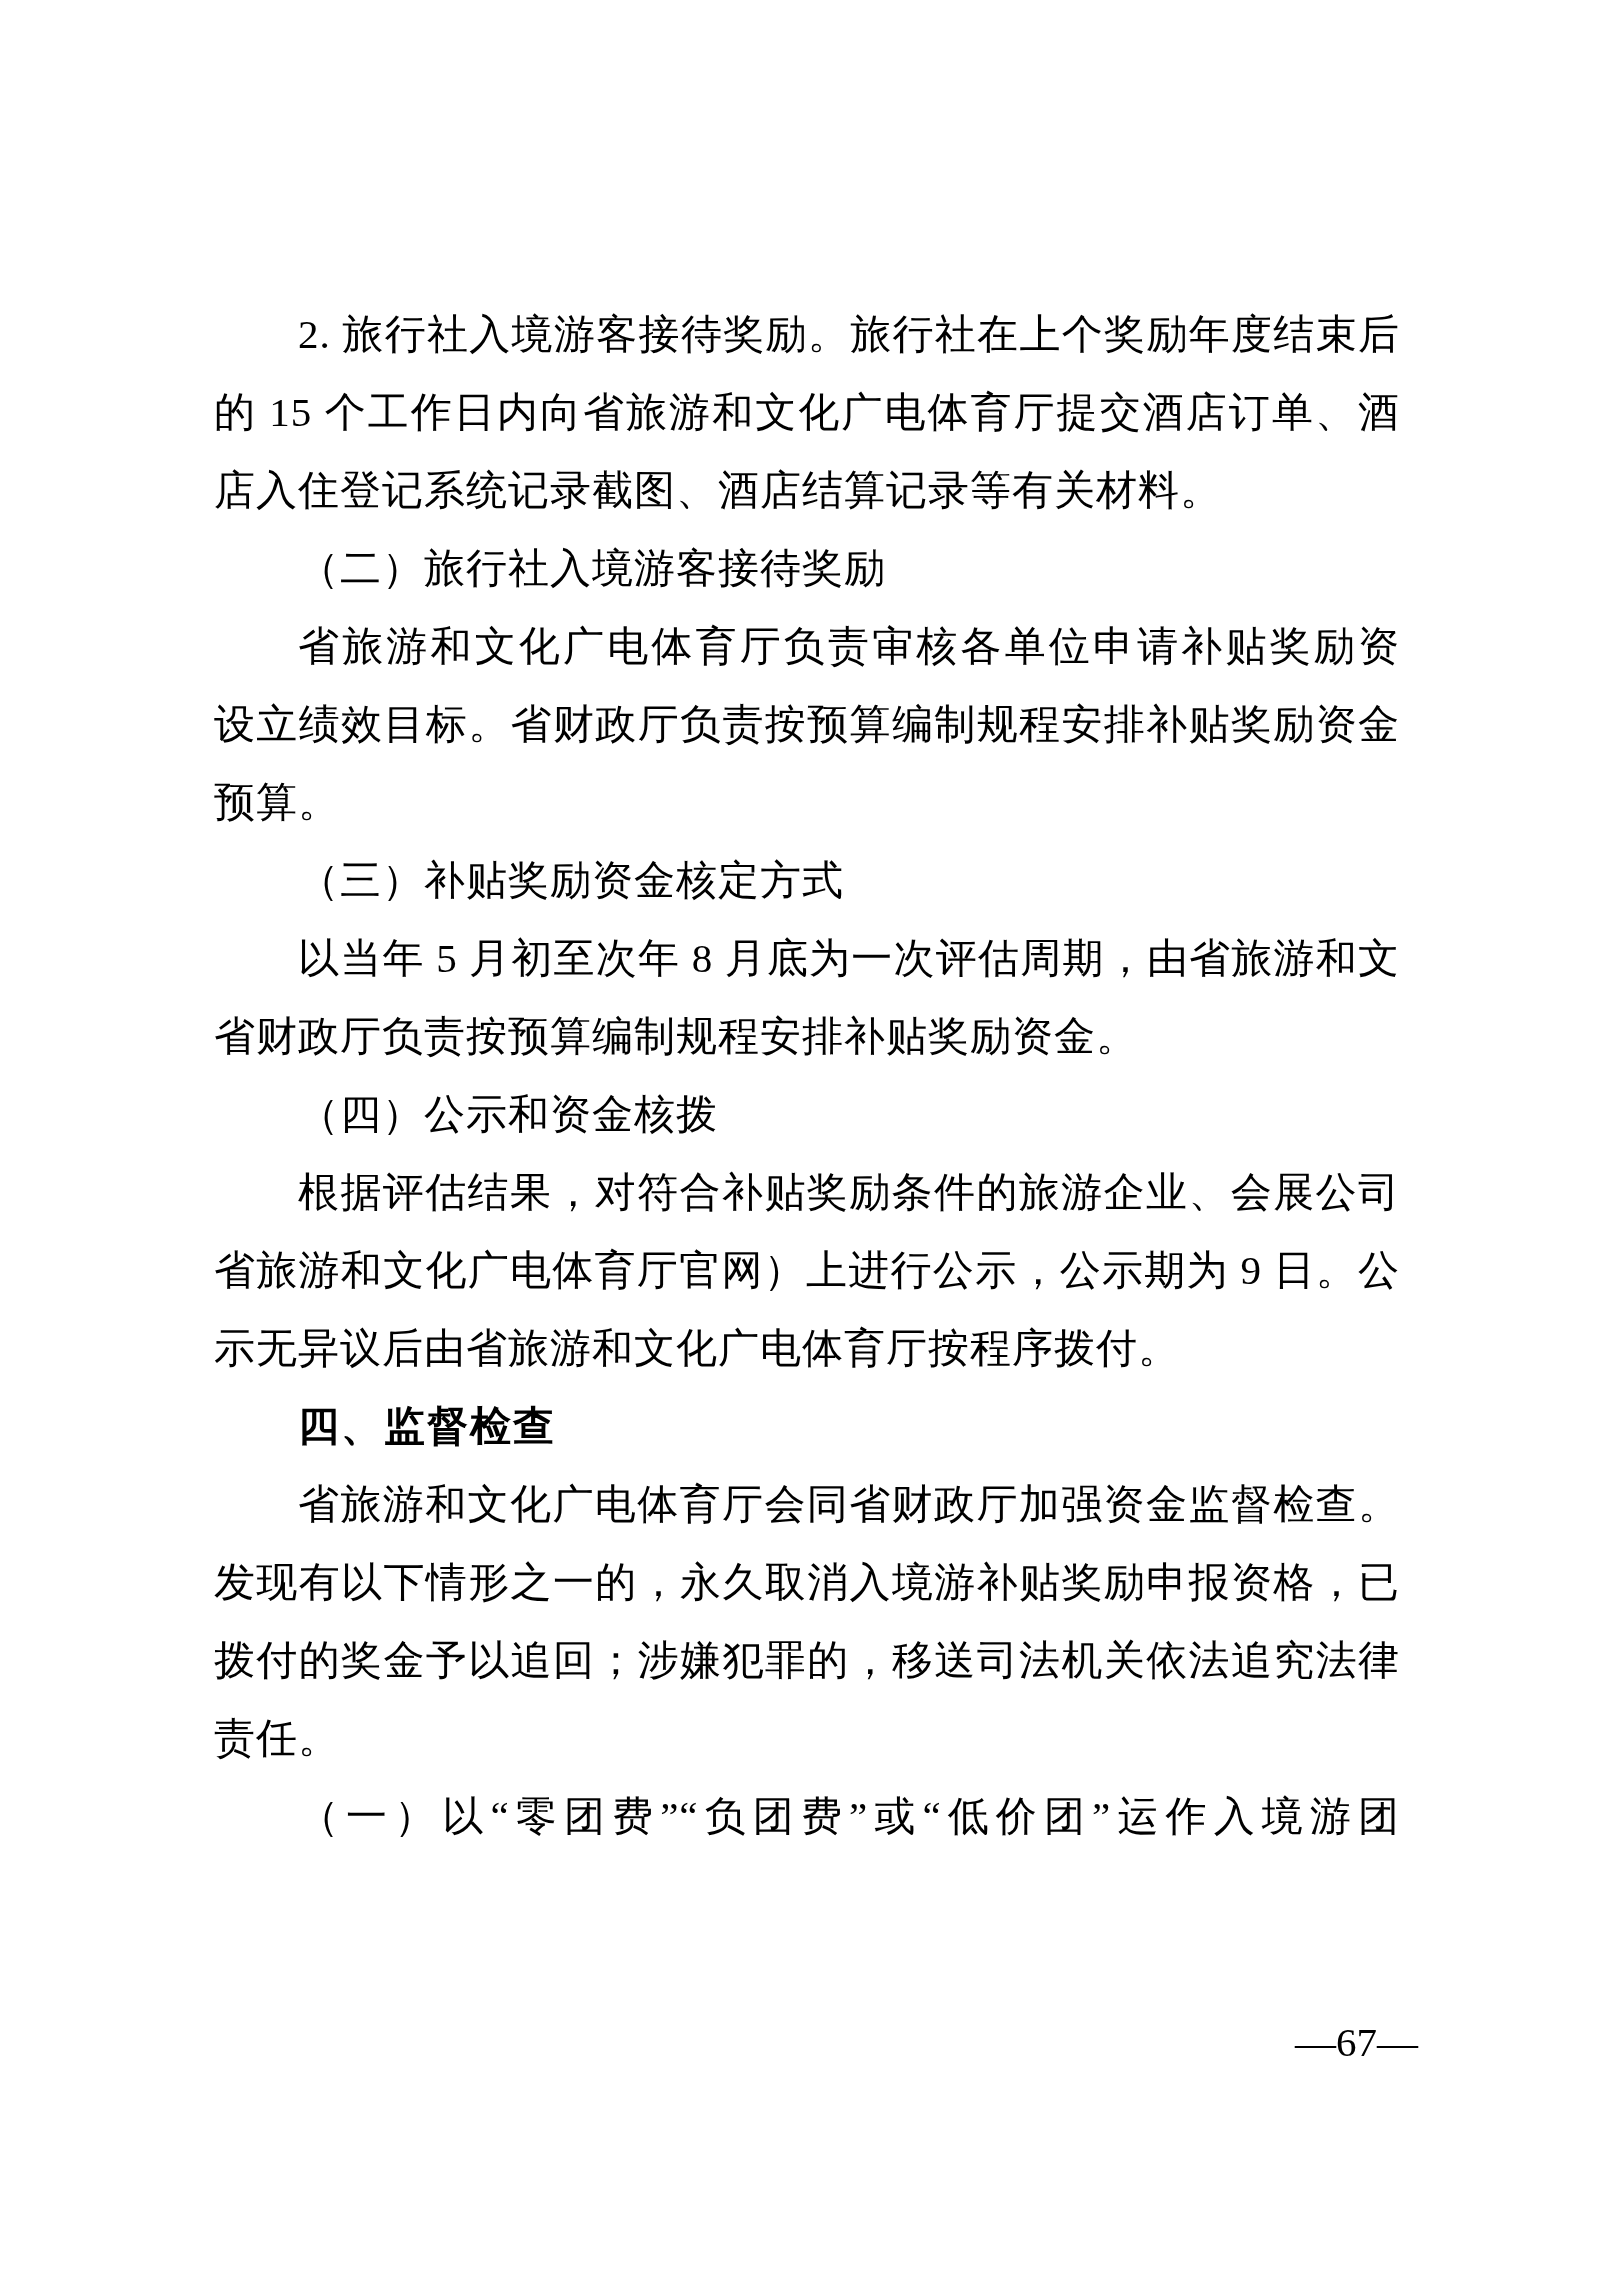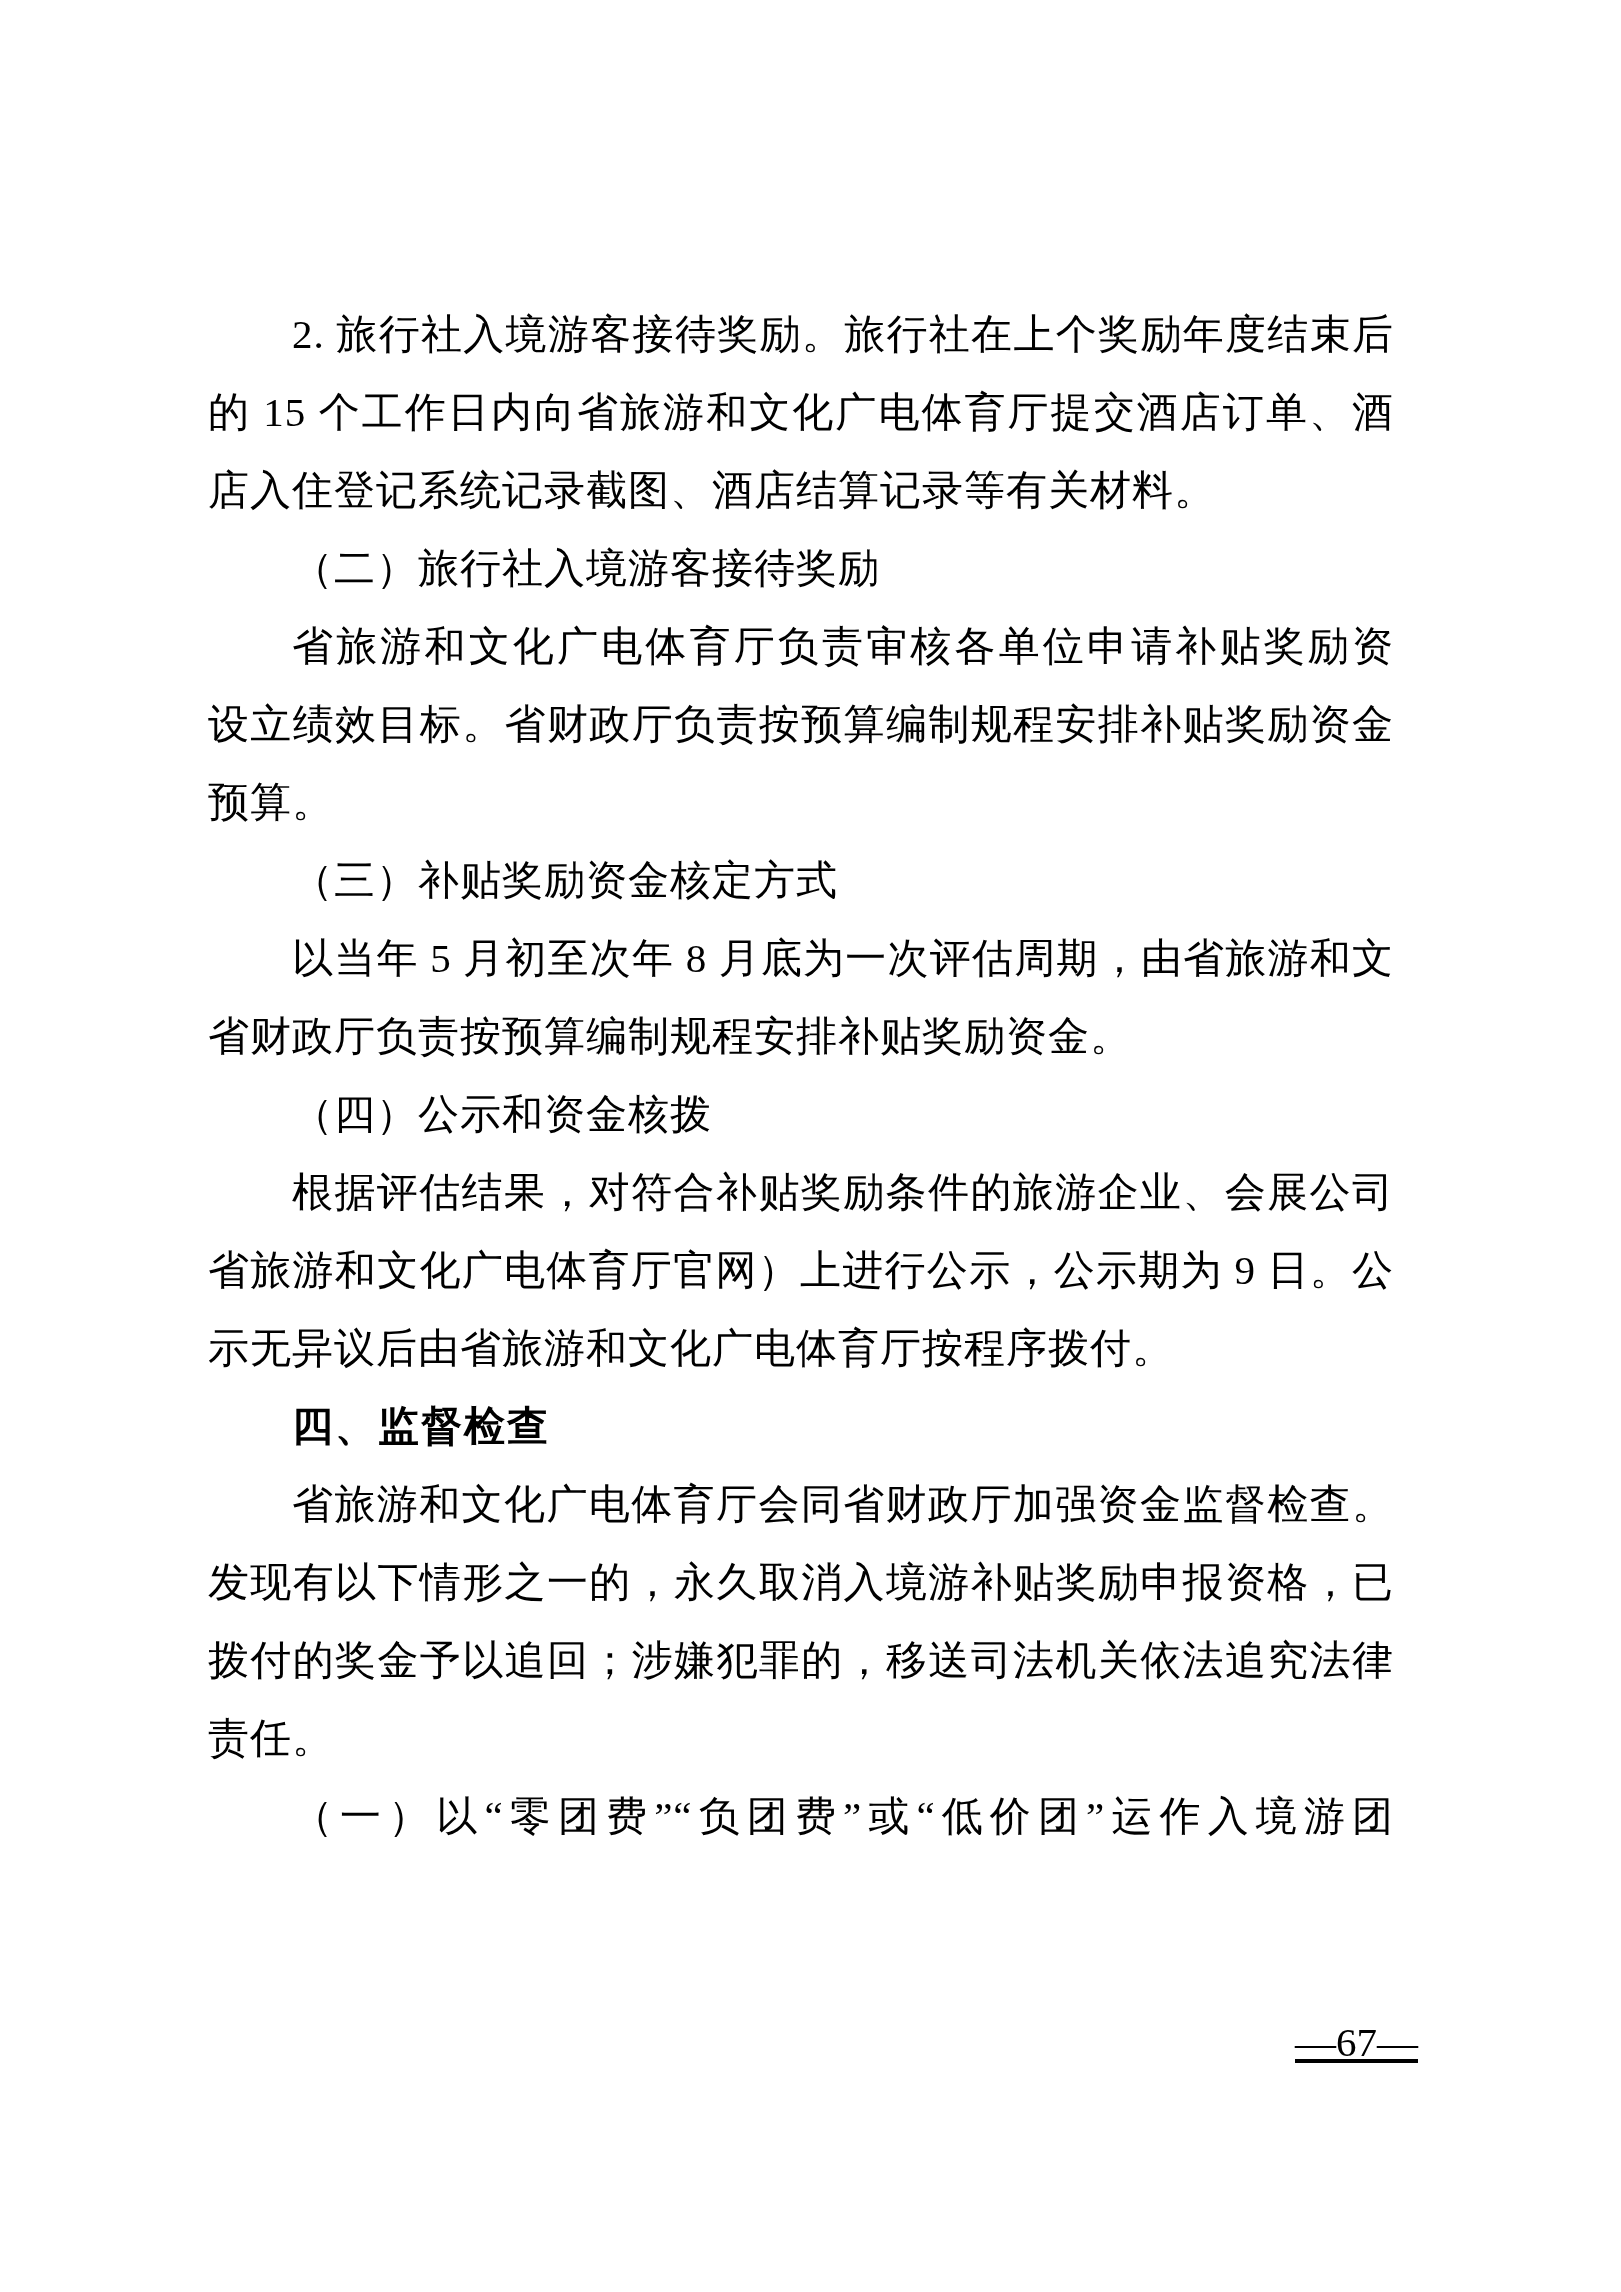--- a/index.html
+++ b/index.html
@@ -11,21 +11,21 @@
     position: relative;
     width: 1621px;
     height: 2293px;
     background: #ffffff;
     color: #000000;
     font-family: "Liberation Serif", "DejaVu Serif", serif;
     overflow: hidden;
   }
   .content {
     position: absolute;
-    left: 208px;
+    left: 214px;
     top: 295px;
     width: 1186px;
   }
   .line {
     font-size: 41px;
     line-height: 78px;
     height: 78px;
     letter-spacing: 1px;
     text-align: left;
     white-space: normal;
@@ -43,21 +43,20 @@
     letter-spacing: 2px;
   }
   .page-number {
     position: absolute;
     top: 2017px;
     right: 203px;
     font-size: 41px;
     line-height: 51px;
     font-family: "Liberation Serif", "DejaVu Serif", serif;
     color: #000000;
-    text-decoration: underline;
   }
 </style>
 </head>
 <body>
 
 <div class="page">
   <main class="content" id="doc-body">
       <div class="line indent fill">2. 旅行社入境游客接待奖励。旅行社在上个奖励年度结束后</div>
       <div class="line fill">的 15 个工作日内向省旅游和文化广电体育厅提交酒店订单、酒</div>
       <div class="line">店入住登记系统记录截图、酒店结算记录等有关材料。</div>

